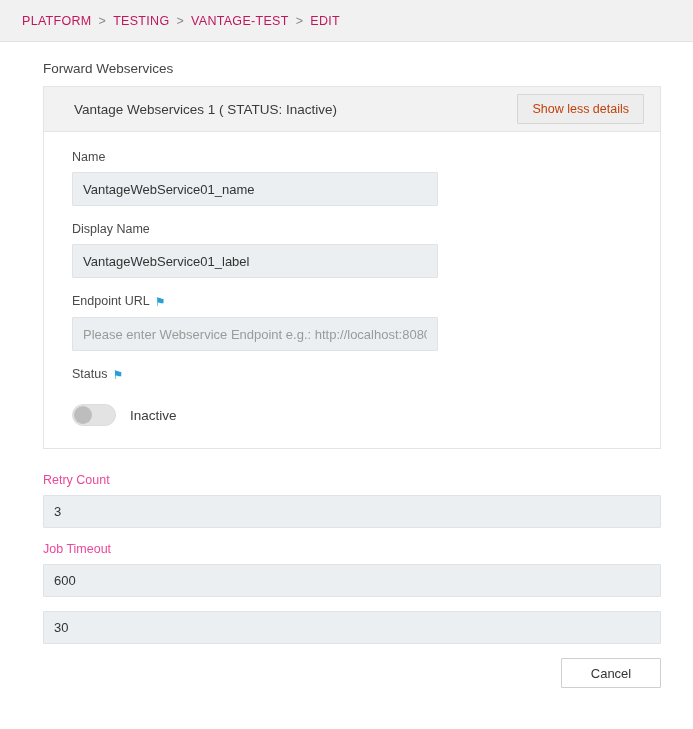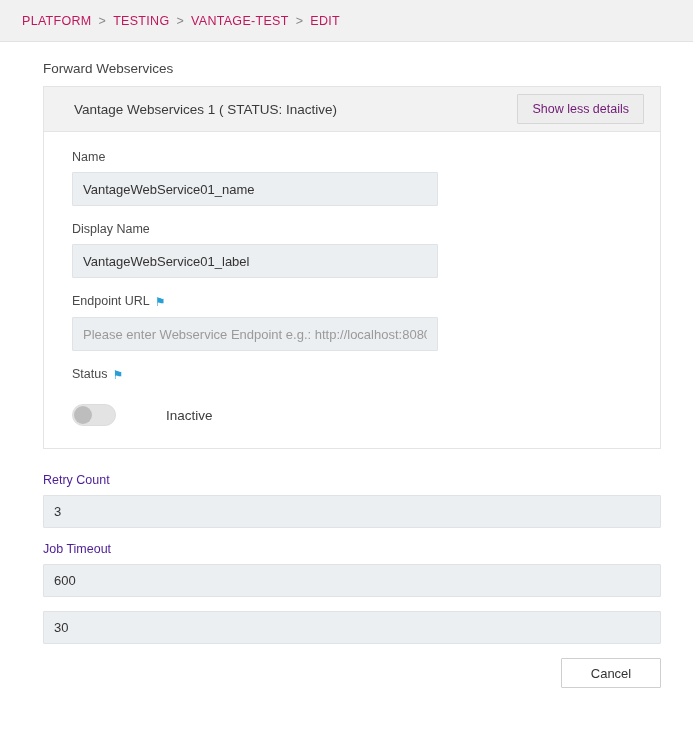--- a/index.html
+++ b/index.html
@@ -77,21 +77,21 @@
     box-sizing: border-box;
   }
   .panel-header-title {
     font-size: 13.5px;
     color: #3a3a3a;
     text-align: center;
   }
   .btn-details {
     background: #ededed;
     border: 1px solid #d6d6d6;
-    color: #701a75;
+    color: #c2410c;
     font-size: 12.5px;
     font-family: "Liberation Sans", sans-serif;
     padding: 7px 14px;
     cursor: pointer;
     border-radius: 1px;
   }
   .panel-body {
     padding: 18px 28px 22px 28px;
     box-sizing: border-box;
   }
@@ -127,21 +127,20 @@
     border-radius: 1px;
     outline: none;
   }
   .input::placeholder { color: #9a9a9a; }
 
   
   .toggle-row {
     display: flex;
     align-items: center;
     margin-top: 22px;
-    gap: 36px;
   }
   .toggle {
     width: 44px;
     height: 22px;
     border-radius: 11px;
     background: #e3e3e3;
     border: 1px solid #dcdcdc;
     position: relative;
     cursor: pointer;
     box-sizing: border-box;
@@ -161,21 +160,21 @@
     font-size: 13.5px;
     color: #3c3c3c;
   }
 
   
   .outer-fields { margin-top: 24px; }
   .outer-field { margin-bottom: 14px; }
   .outer-label {
     display: block;
     font-size: 12.5px;
-    color: #4c1d95;
+    color: #ec4899;
     margin-bottom: 8px;
   }
   .outer-input {
     display: block;
     width: 618px;
     height: 33px;
     box-sizing: border-box;
     background: #eceff1;
     border: 1px solid #dfe3e6;
     padding: 0 10px;

